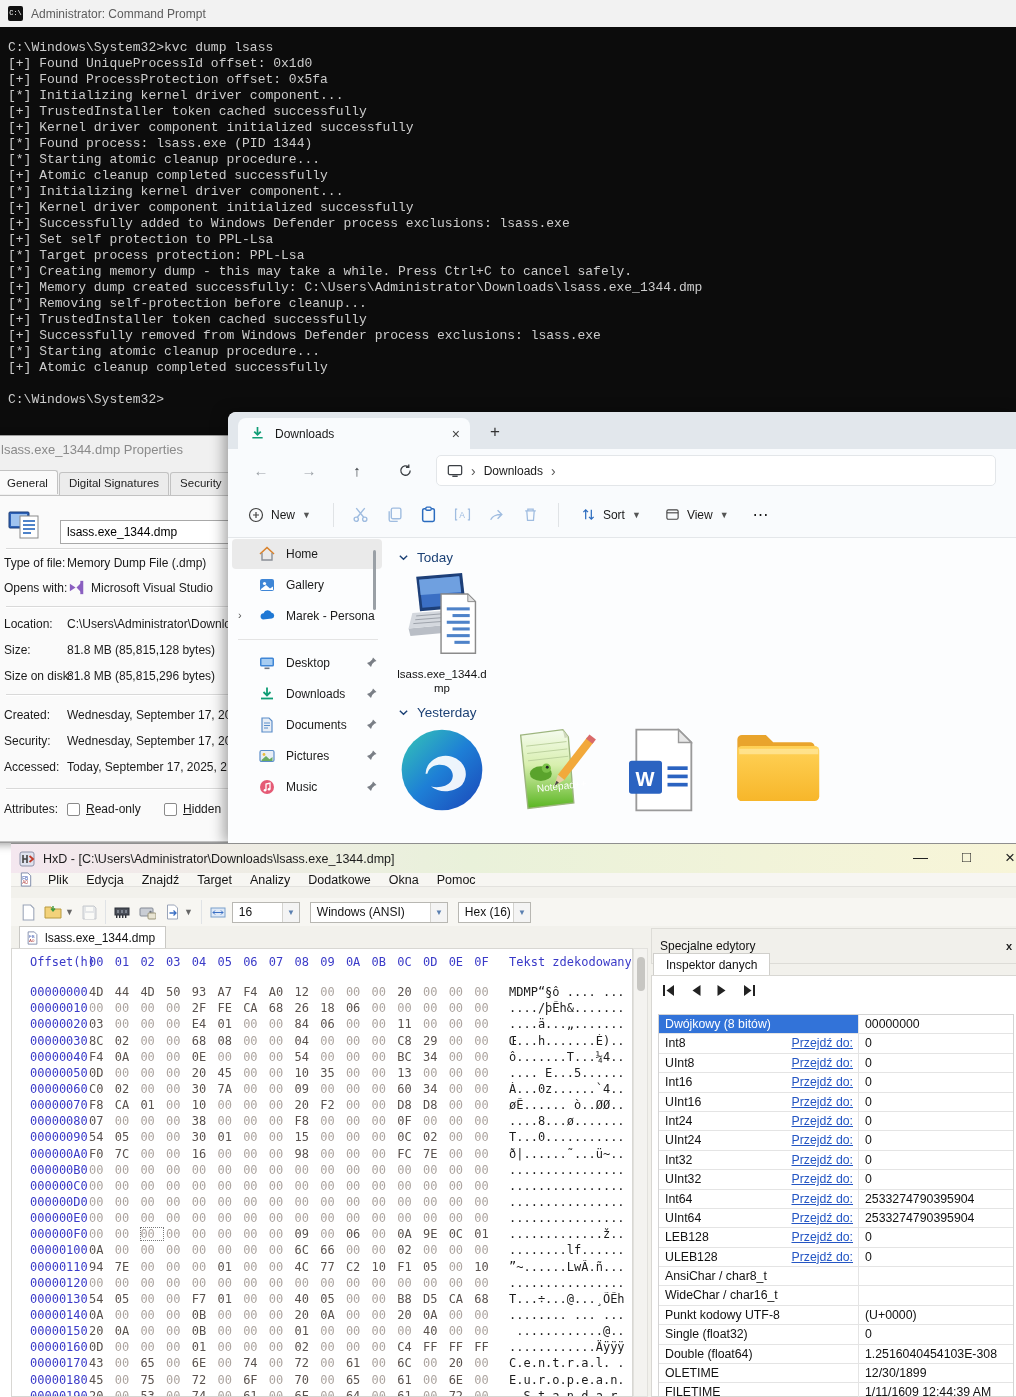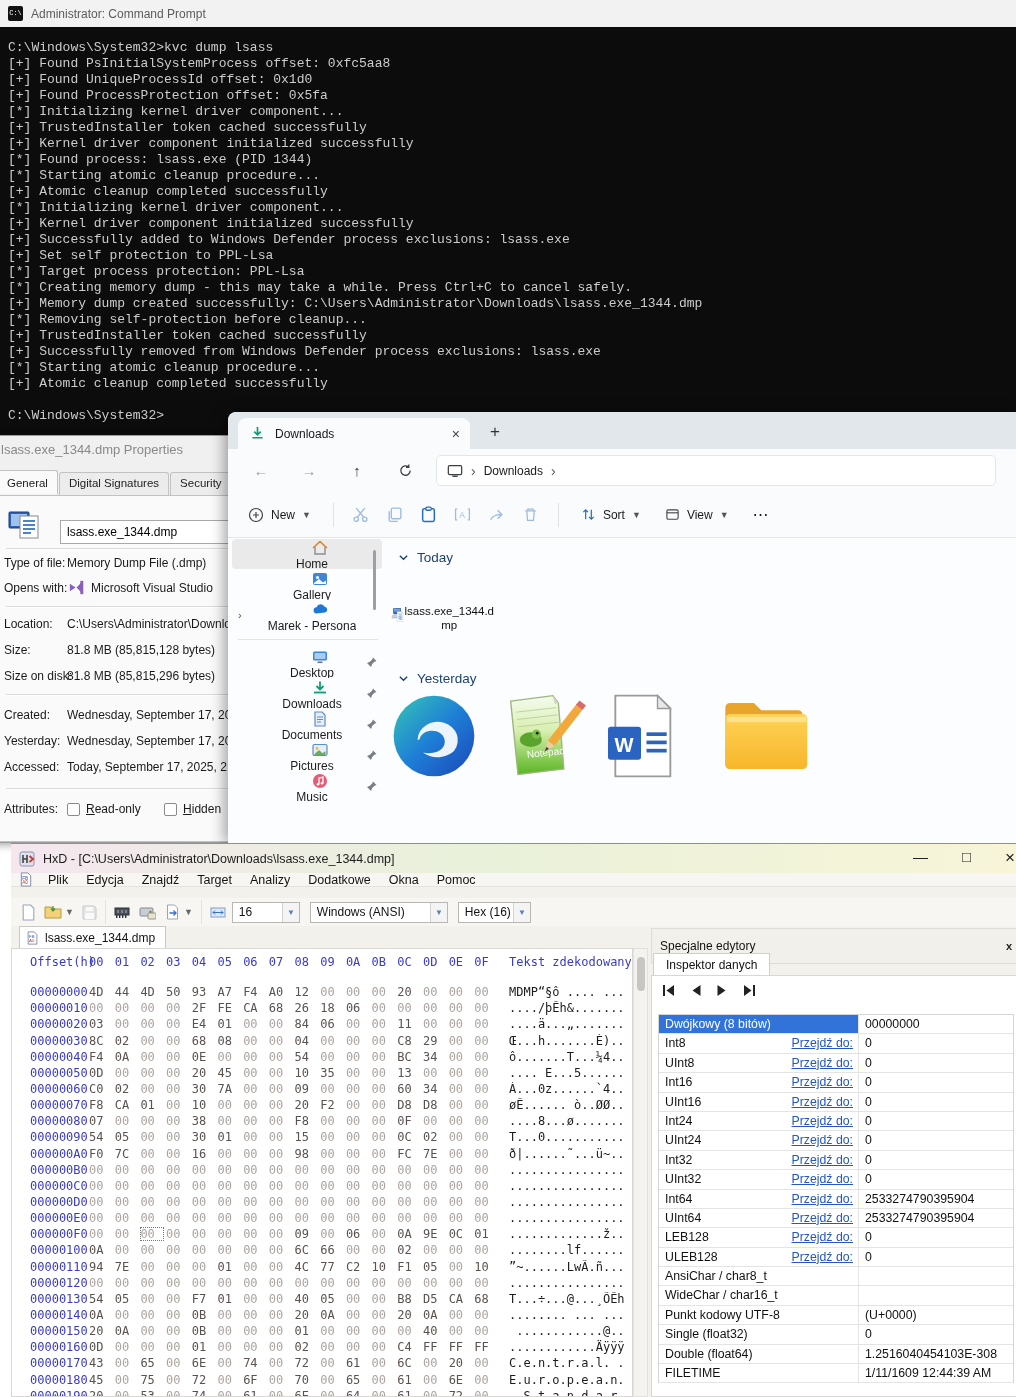--- a/index.html
+++ b/index.html
@@ -48,33 +48,33 @@
   #explorer .addrbox { margin-left:16px; width:560px; height:31px; background:#fff; border:1px solid #e3e6e9; border-radius:5px; display:flex; align-items:center; gap:8px; padding:0 10px; }
   .crumb-sep { color:#555; font-size:14px; }
   #explorer .toolbar { position:absolute; left:0; top:80px; width:100%; height:46px; background:#f9fbfd; border-bottom:1px solid #e4e7ea; display:flex; align-items:center; }
   .tb-sep { width:1px; height:24px; background:#e0e3e6; margin:0 10px; }
   .tb-btn { display:flex; align-items:center; gap:7px; padding:0 12px; color:#191919; }
   .tb-ic { width:34px; text-align:center; }
   .chev { font-size:9px; color:#555; }
   #explorer .body { position:absolute; left:0; top:126px; width:100%; bottom:0; background:#fcfdfe; }
   
   #sidebar { position:absolute; left:0; top:0; width:160px; bottom:0; }
-  .side-item { position:relative; height:30px; margin:1px 6px 1px 4px; border-radius:4px; display:flex; align-items:center;flex-direction:column; }
+  .side-item { position:relative; height:30px; margin:1px 6px 1px 4px; border-radius:4px; display:flex; align-items:center; }
   .side-item.sel { background:#eaeaea; }
   .side-item .sic { width:18px; height:18px; margin-left:26px; flex:0 0 18px;}
   .side-item .slbl { margin-left:10px; white-space:nowrap; overflow:hidden; }
   .side-item .exp { position:absolute; left:6px; top:8px; font-size:11px; color:#555; }
   .side-item .pin { position:absolute; right:4px; top:8px; }
   .side-sep { height:1px; background:#e4e4e4; margin:8px 10px; }
   #side-scroll { position:absolute; left:145px; top:12px; width:3px; height:60px; background:#9aa0a6; border-radius:2px; }
   
   #files { position:absolute; left:162px; top:0; right:0; bottom:0; }
   .group-hdr { display:flex; align-items:center; gap:8px; color:#1c4175; font-size:13.5px; font-weight:400; margin:12px 0 4px 8px;}
   .tile-row { display:flex; }
-  .tile { width:104px; display:flex; align-items:center; }
+  .tile { width:104px; display:flex; flex-direction:column; align-items:center; }
   .tile .cap { font-size:11.5px; text-align:center; line-height:14px; margin-top:6px; color:#111;}
   
   #hxd { position:absolute; left:11px; top:843px; width:1016px; height:554px; z-index:4; background:#f2f1ec; border-top:1px solid #8f8f8f; font-size:12px; color:#111;text-decoration:underline; }
   #hxd .titlebar { position:absolute; left:0; top:0; width:100%; height:29px;
      background:linear-gradient(90deg,#f4e7ef 0%,#e9f1da 45%,#f8f5d8 100%); display:flex; align-items:center; }
   #hxd .titlebar .t { margin-left:8px; font-size:12.5px; color:#1c1c1c; }
   #hxd .winbtns { position:absolute; right:12px; top:4px; display:flex; gap:34px; font-size:15px; color:#222; }
   #hxd .menubar { position:absolute; left:0; top:29px; width:100%; height:14px; background:#f7f6f2; border-bottom:1px solid #e3e2de; display:flex; align-items:center; gap:0; }
   .menu-item { padding:0 9px; font-size:12.5px; color:#141414; }
   #hxd .mdibtns { position:absolute; right:8px; top:33px; display:flex; gap:4px; }
@@ -119,21 +119,20 @@
 
 <div id="screen">
 
   <div id="cmd">
     <div class="titlebar">
       <div class="cmd-ico">C:\</div>
       <div class="cmd-title">Administrator: Command Prompt</div>
     </div>
     <div class="body" id="cmd-body">
         <div class="cmd-line">C:\Windows\System32&gt;kvc dump lsass</div>
-        <div class="cmd-line">[+] Found PsInitialSystemProcess offset: 0xfc5aa8</div>
         <div class="cmd-line">[+] Found UniqueProcessId offset: 0x1d0</div>
         <div class="cmd-line">[+] Found ProcessProtection offset: 0x5fa</div>
         <div class="cmd-line">[*] Initializing kernel driver component...</div>
         <div class="cmd-line">[+] TrustedInstaller token cached successfully</div>
         <div class="cmd-line">[+] Kernel driver component initialized successfully</div>
         <div class="cmd-line">[*] Found process: lsass.exe (PID 1344)</div>
         <div class="cmd-line">[*] Starting atomic cleanup procedure...</div>
         <div class="cmd-line">[+] Atomic cleanup completed successfully</div>
         <div class="cmd-line">[*] Initializing kernel driver component...</div>
         <div class="cmd-line">[+] Kernel driver component initialized successfully</div>
@@ -205,21 +204,21 @@
       <div class="prow" style="top:173px;">
         <span class="plabel">Size on disk:</span>
         <span class="pvalue">81.8 MB (85,815,296 bytes)</span>
       </div>
       <div class="psep" style="top:198px;"></div>
       <div class="prow" style="top:212px;">
         <span class="plabel">Created:</span>
         <span class="pvalue">Wednesday, September 17, 2025,</span>
       </div>
       <div class="prow" style="top:238px;">
-        <span class="plabel">Yesterday:</span>
+        <span class="plabel">Security:</span>
         <span class="pvalue">Wednesday, September 17, 2025,</span>
       </div>
       <div class="prow" style="top:264px;">
         <span class="plabel">Accessed:</span>
         <span class="pvalue">Today, September 17, 2025, 2 min</span>
       </div>
       <div class="psep" style="top:292px;"></div>
       <div class="prow" style="top:306px;">
         <span class="plabel">Attributes:</span>
         <span class="pvalue">
@@ -822,20 +821,24 @@
             </div>
             <div class="irow">
               <div class="nm">Single (float32)</div>
               <div class="val">0</div>
             </div>
             <div class="irow">
               <div class="nm">Double (float64)</div>
               <div class="val">1.2516040454103E-308</div>
             </div>
             <div class="irow">
+              <div class="nm">OLETIME</div>
+              <div class="val">12/30/1899</div>
+            </div>
+            <div class="irow">
               <div class="nm">FILETIME</div>
               <div class="val">1/11/1609 12:44:39 AM</div>
             </div>
           </div>
       </div>
     </div>
   </div>
 
 </div>
 

